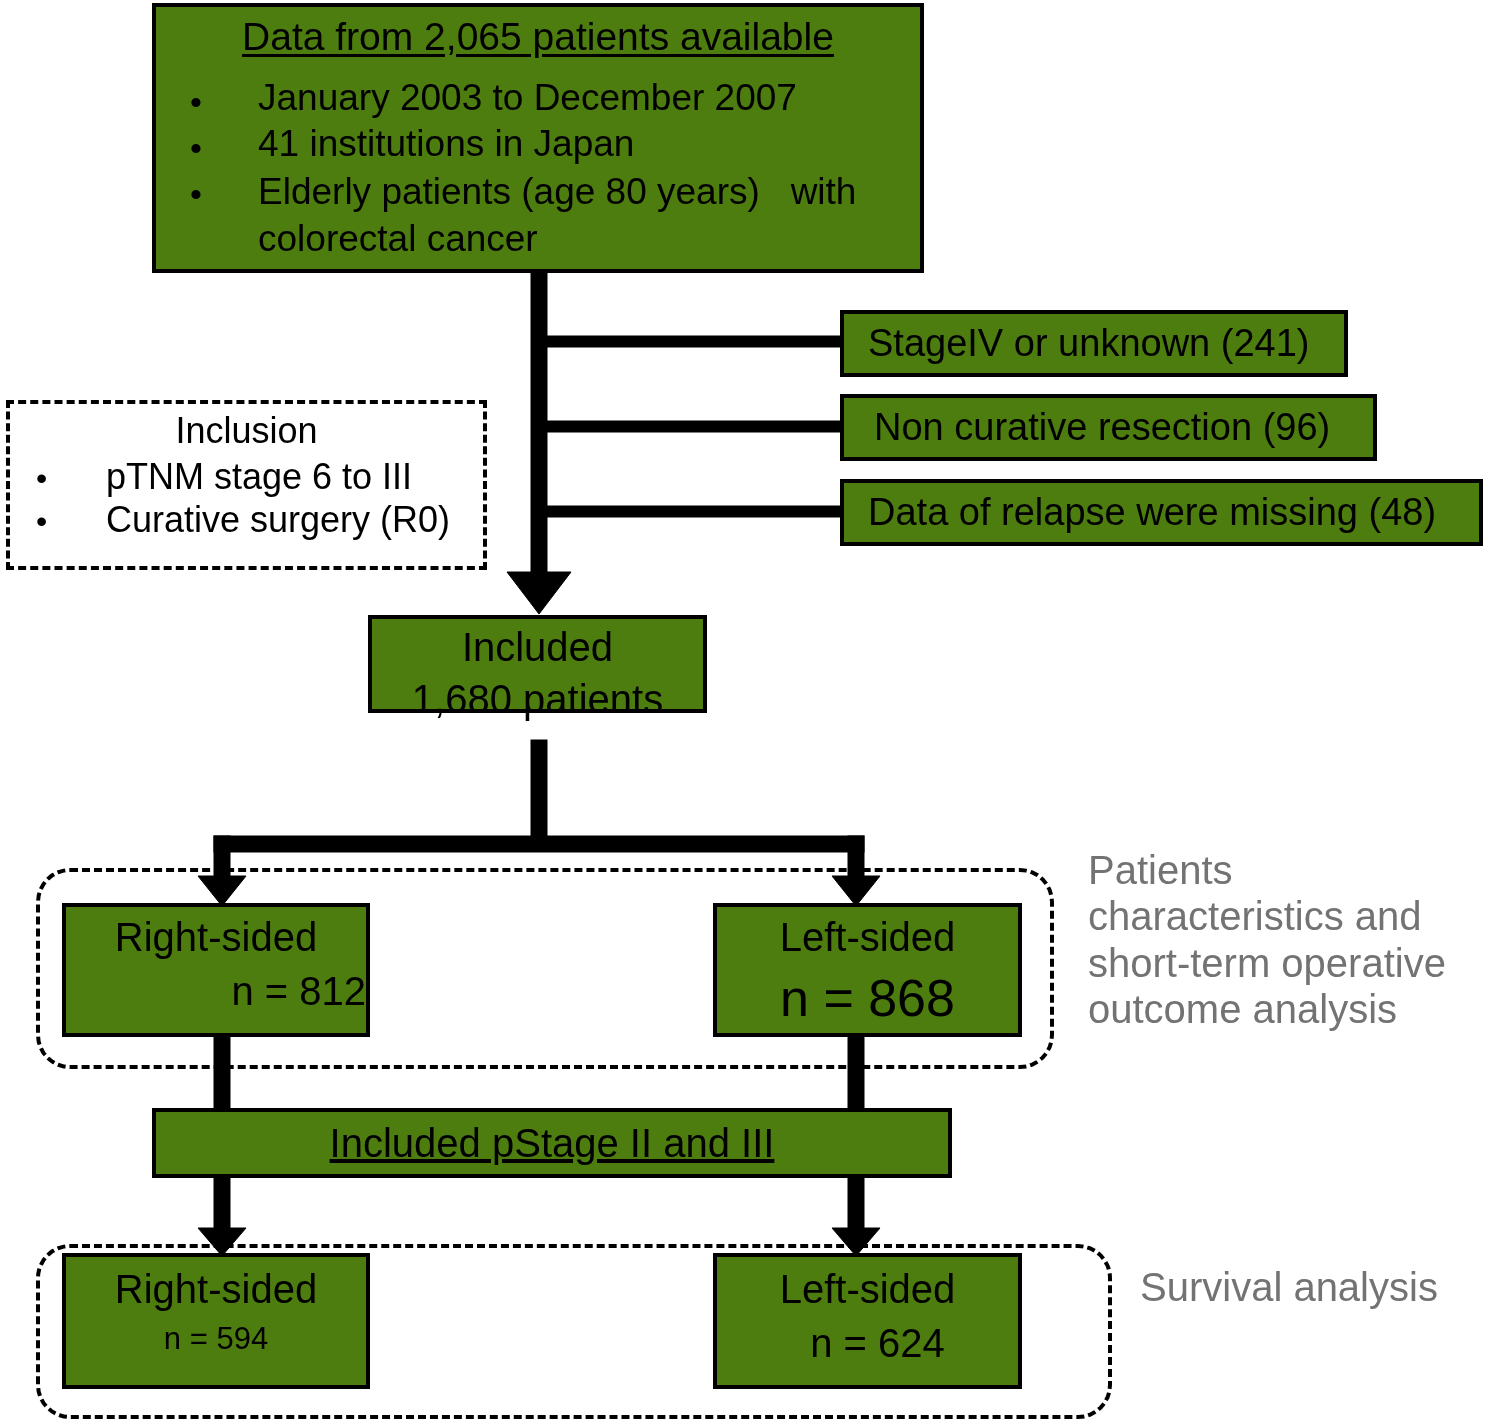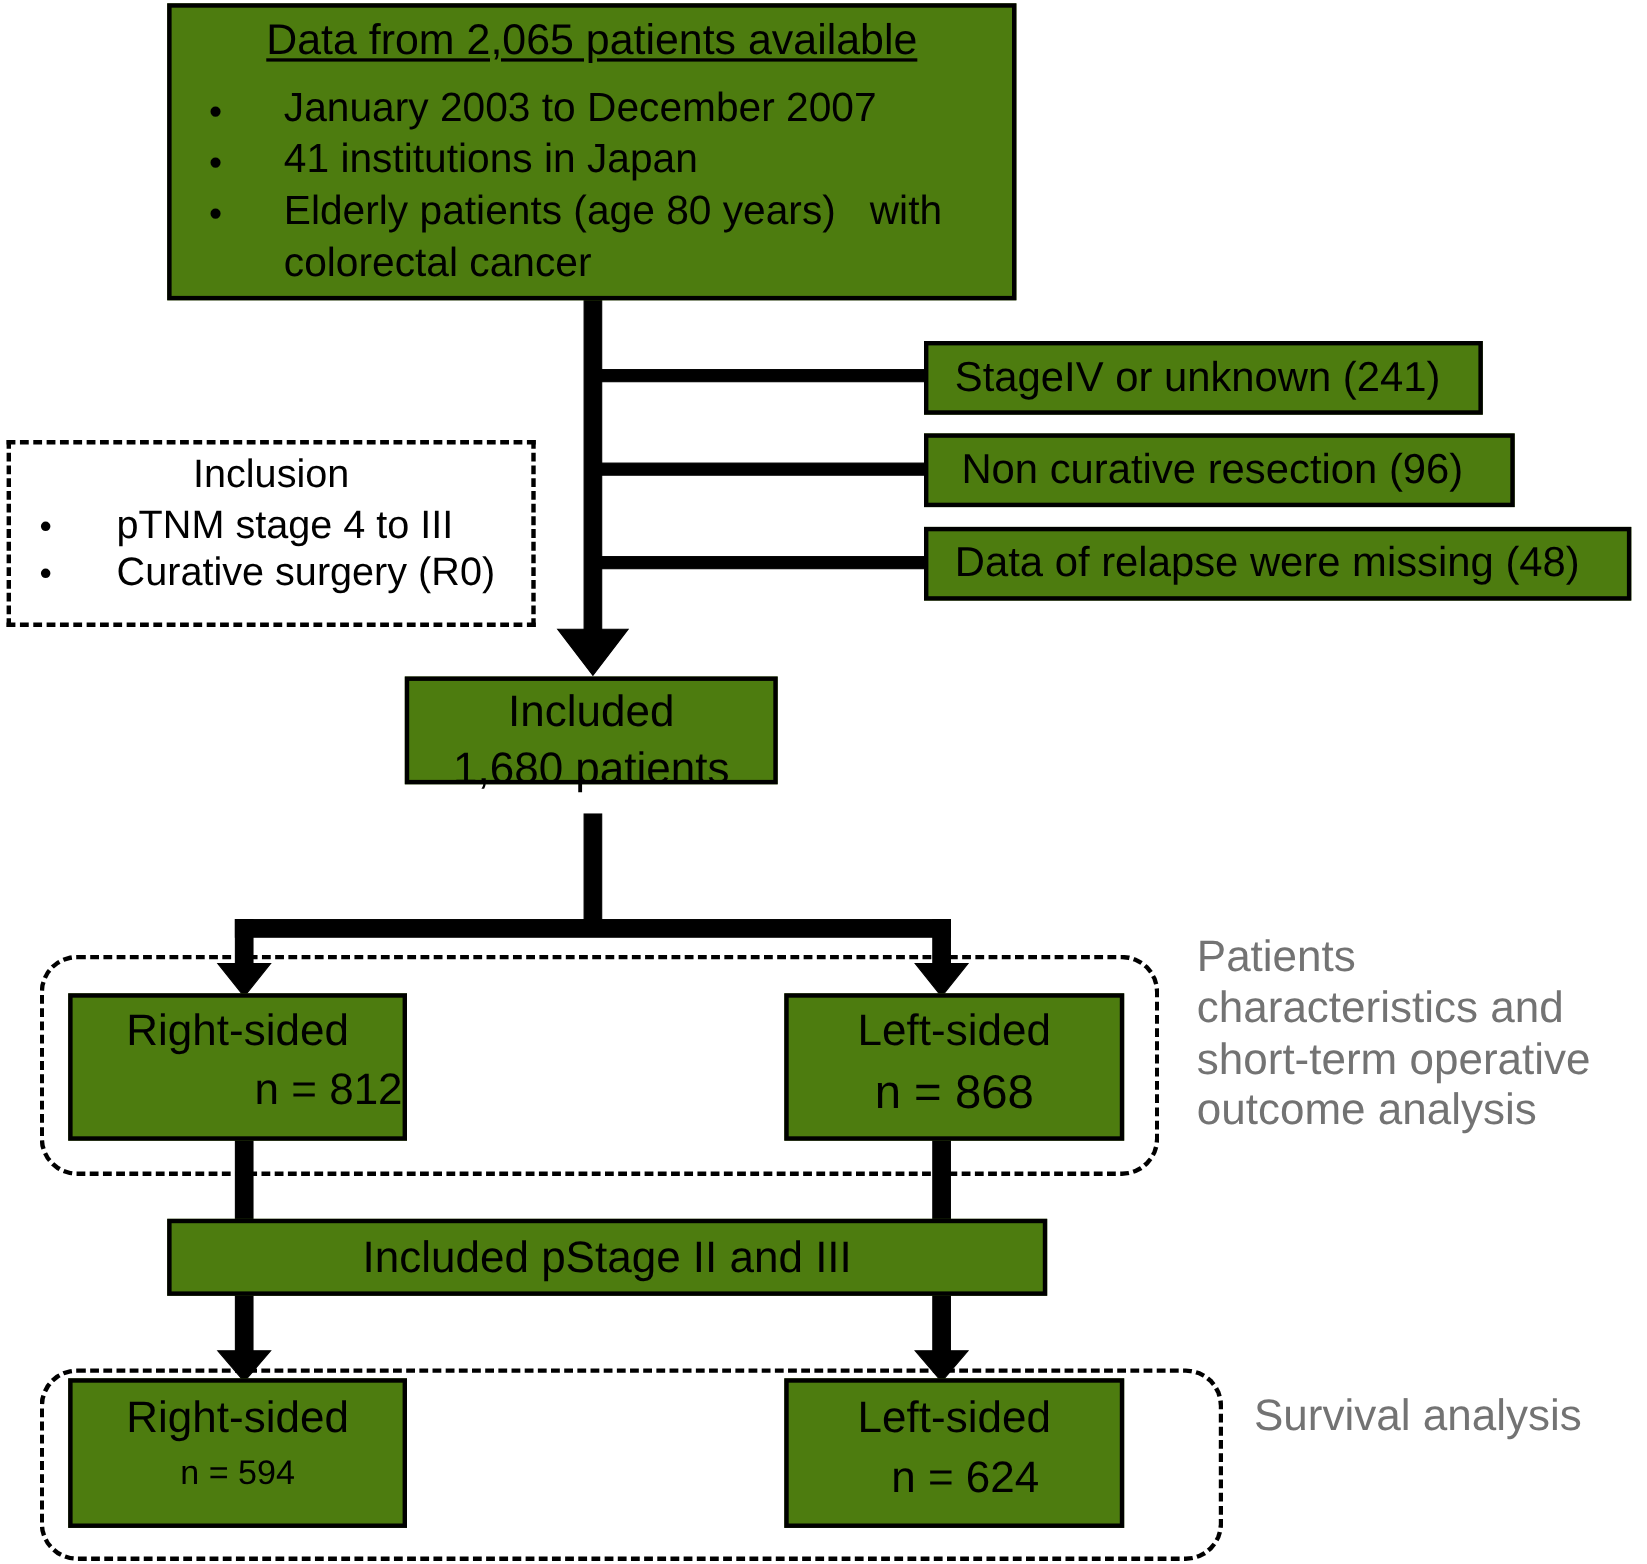--- a/index.html
+++ b/index.html
@@ -144,21 +144,21 @@
 
   <div class="node-box" style="left:840px; top:479px; width:643px; height:67px;">
     <div class="txt" style="position:absolute; left:24px; top:8px; font-size:38px;">Data of relapse were missing (48)</div>
   </div>
 
   <div class="dashed-group" style="left:6px; top:400px; width:481px; height:170px;">
     <div class="txt" style="position:absolute; left:0; right:0; top:6px; text-align:center; font-size:36px;">Inclusion</div>
     <div style="position:absolute; left:18px; top:52px; right:10px;">
       <div class="bullet-row" style="margin-bottom:2px;">
         <span class="bullet-dot" style="width:70px; text-align:left; padding-left:8px; font-size:32px; top:6px;">•</span>
-        <span class="txt bullet-text" style="font-size:36px;">pTNM stage 4 to III</span>
+        <span class="txt bullet-text" style="font-size:36px;">pTNM stage 6 to III</span>
       </div>
       <div class="bullet-row">
         <span class="bullet-dot" style="width:70px; text-align:left; padding-left:8px; font-size:32px; top:6px;">•</span>
         <span class="txt bullet-text" style="font-size:36px;">Curative surgery (R0)</span>
       </div>
     </div>
   </div>
 
   <div class="node-box" style="left:368px; top:615px; width:339px; height:98px;">
     <div class="txt" style="position:absolute; left:0; right:0; top:6px; text-align:center; font-size:40px;">Included</div>
@@ -167,30 +167,30 @@
 
   <div class="dashed-group rounded" style="left:36px; top:868px; width:1018px; height:201px;"></div>
 
   <div class="node-box" style="left:62px; top:903px; width:308px; height:134px;">
     <div class="txt" style="position:absolute; left:0; right:0; top:8px; text-align:center; font-size:40px;">Right-sided</div>
     <div class="txt" style="position:absolute; left:0; right:0; top:62px; text-align:right; font-size:40px;">n = 812</div>
   </div>
 
   <div class="node-box" style="left:713px; top:903px; width:309px; height:134px;">
     <div class="txt" style="position:absolute; left:0; right:0; top:8px; text-align:center; font-size:40px;">Left-sided</div>
-    <div class="txt" style="position:absolute; left:0; right:0; top:62px; text-align:center; font-size:43px;">n = 868</div>
+    <div class="txt" style="position:absolute; left:0; right:0; top:62px; text-align:center; font-size:52px;">n = 868</div>
   </div>
 
   <div class="side-label" style="left:1088px; top:847px; width:409px; font-size:40px;">Patients
 characteristics and
 short-term operative
 outcome analysis</div>
 
   <div class="node-box" style="left:152px; top:1108px; width:800px; height:70px;">
-    <div class="txt" style="position:absolute; left:0; right:0; top:9px; text-align:center; font-size:40px;">Included pStage II and III</div>
+    <div class="txt" style="position:absolute; left:0; right:0; top:9px; text-align:center; font-size:40px;text-decoration:underline;">Included pStage II and III</div>
   </div>
 
   <div class="dashed-group rounded" style="left:36px; top:1244px; width:1076px; height:175px;"></div>
 
   <div class="node-box" style="left:62px; top:1253px; width:308px; height:136px;">
     <div class="txt" style="position:absolute; left:0; right:0; top:10px; text-align:center; font-size:40px;">Right-sided</div>
     <div class="txt" style="position:absolute; left:0; right:0; top:64px; text-align:center; font-size:31px;">n = 594</div>
   </div>
 
   <div class="node-box" style="left:713px; top:1253px; width:309px; height:136px;">

